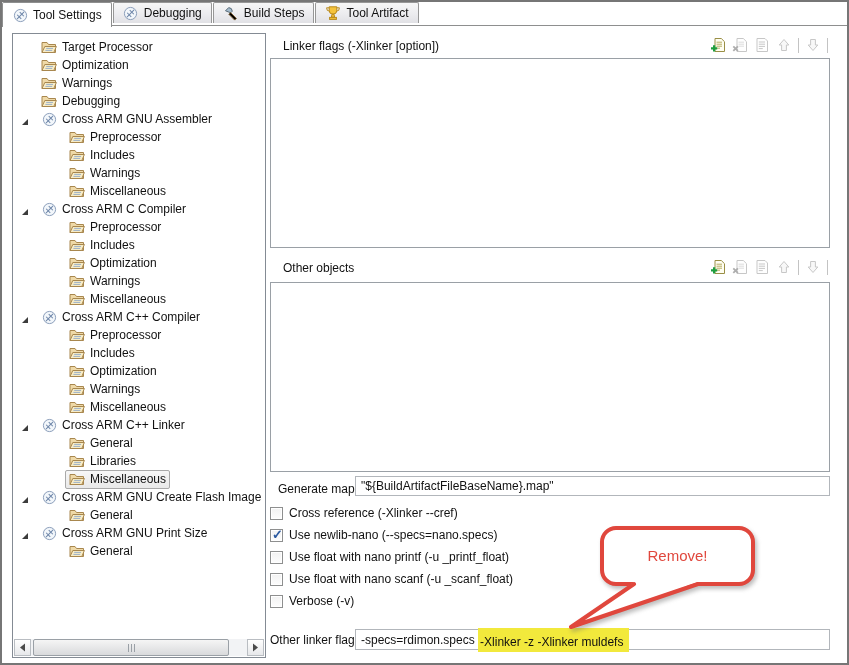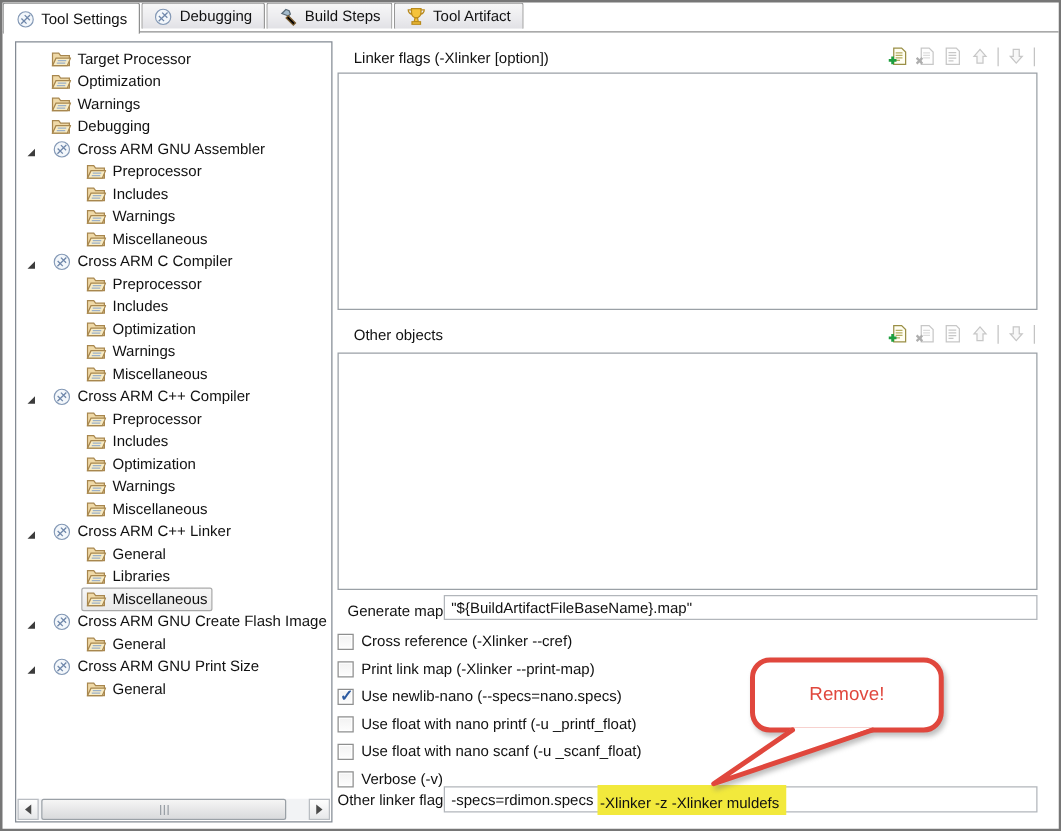--- a/index.html
+++ b/index.html
@@ -568,24 +568,20 @@
 
   <div class="fieldlabel" id="gm-label">Generate map</div>
   <input class="textinput" id="gm-input" value="&quot;${BuildArtifactFileBaseName}.map&quot;" style="">
 
   <div class="checks" id="checks">
       <div class="chkrow">
         <span class="chkbox"></span>
         <span>Cross reference (-Xlinker --cref)</span>
       </div>
       <div class="chkrow">
-        <span class="chkbox"></span>
-        <span>Print link map (-Xlinker --print-map)</span>
-      </div>
-      <div class="chkrow">
         <span class="chkbox checked"></span>
         <span>Use newlib-nano (--specs=nano.specs)</span>
       </div>
       <div class="chkrow">
         <span class="chkbox"></span>
         <span>Use float with nano printf (-u _printf_float)</span>
       </div>
       <div class="chkrow">
         <span class="chkbox"></span>
         <span>Use float with nano scanf (-u _scanf_float)</span>

